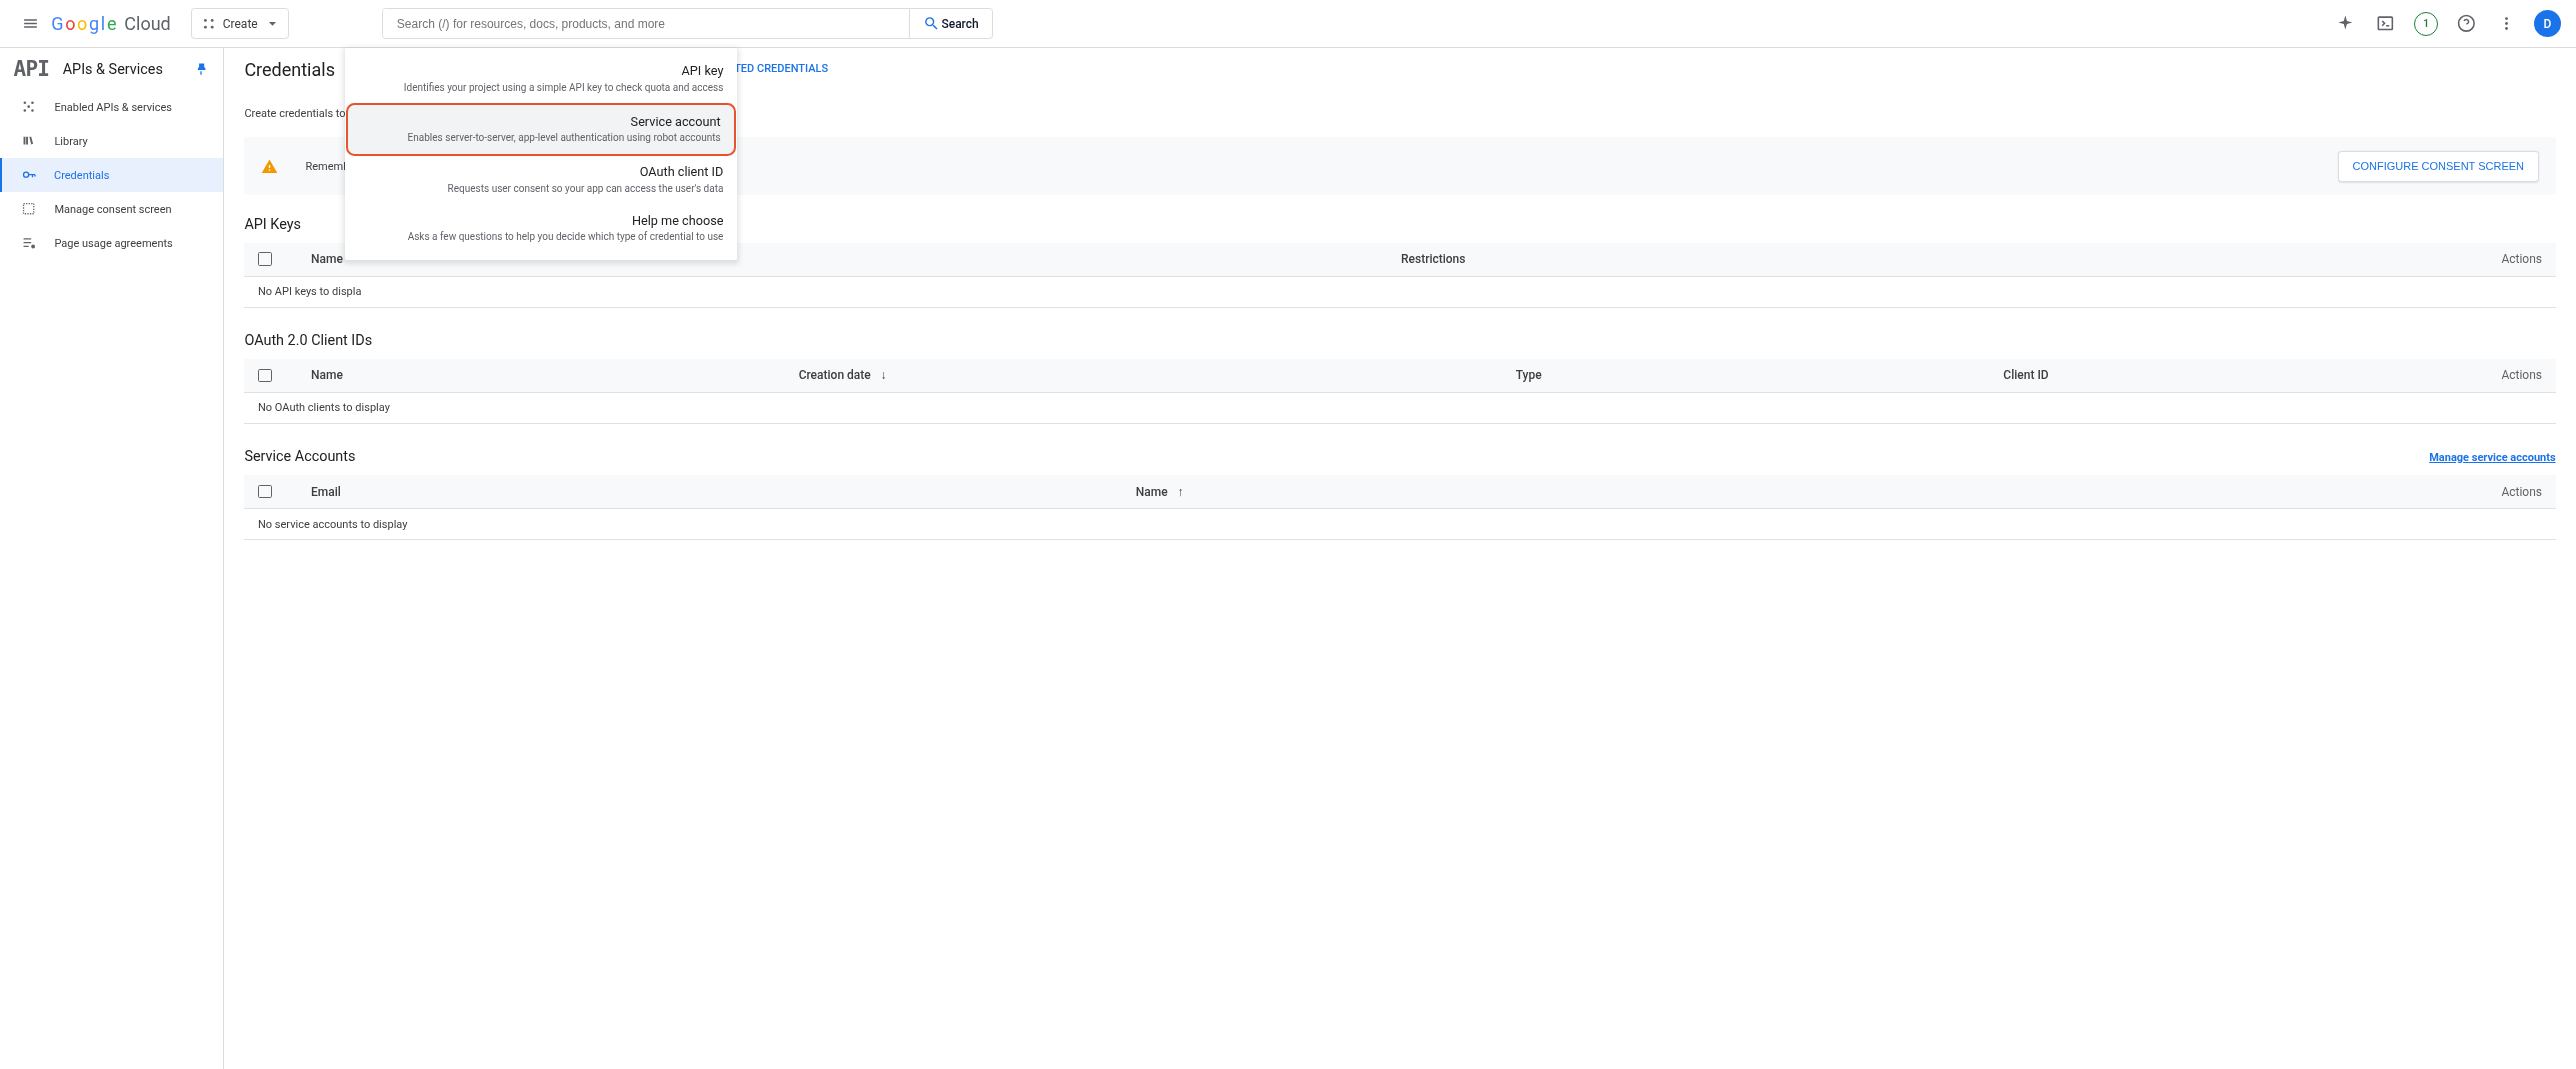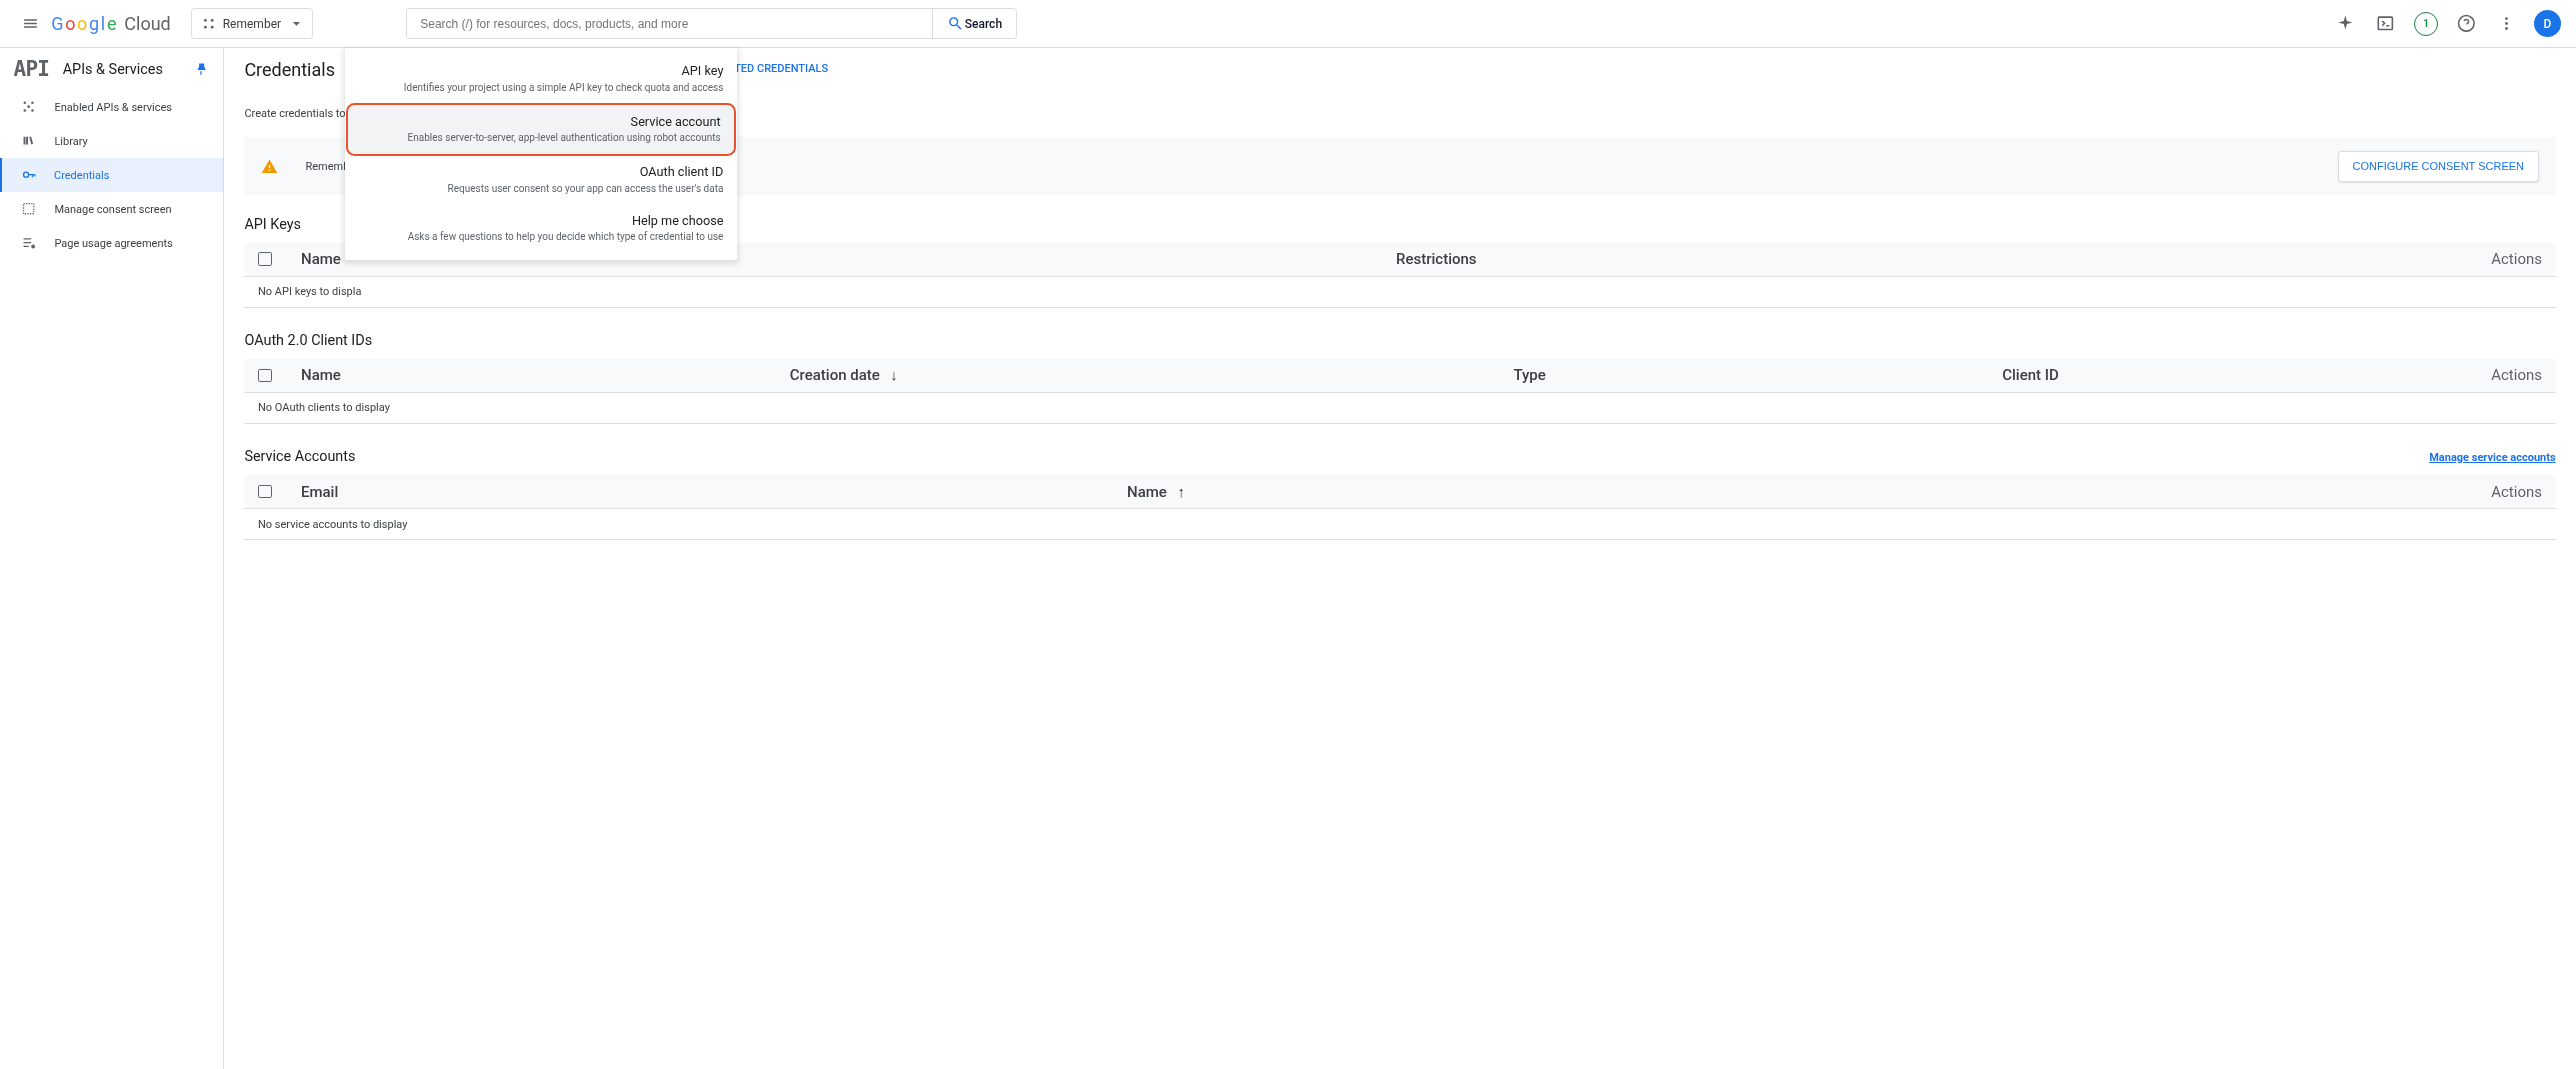--- a/index.html
+++ b/index.html
@@ -45,21 +45,21 @@
 .description { font-size: 11px; color: #3c4043; padding: 17px 0 6.8px; }
 
 .warning-bar { background: #f8f9fa; border-radius: 3.4px; padding: 13.6px 17px; display: flex; align-items: center; gap: 27px; margin: 10.2px 0 20.4px; }
 .warning-triangle { color: #f29900; }
 .warning-text { flex: 1; font-size: 11px; color: #3c4043; }
 .configure-btn { background: #fff; border: 0.8px solid #dadce0; border-radius: 3.4px; padding: 8.5px 13.6px; color: #1a73e8; font-size: 11px; font-weight: 500; cursor: pointer; box-shadow: 0 0.8px 1.7px rgba(0,0,0,0.1); }
 
 .section-title { font-size: 14.4px; color: #202124; margin: 10.2px 0; }
 .section-title.row { display: flex; align-items: baseline; justify-content: space-between; }
 .manage-link { font-size: 11px; color: #1a73e8; text-decoration: underline; font-weight: 700; cursor: pointer; }
-.table-hdr { display: flex; background: #f8f9fa; height: 34px; align-items: center; border-bottom: 0.8px solid #e0e0e0; padding: 0 13.6px; gap: 19px; font-size: 15px; font-weight: 500; color: #3c4043; }
+.table-hdr { display: flex; background: #f8f9fa; height: 34px; align-items: center; border-bottom: 0.8px solid #e0e0e0; padding: 0 13.6px; gap: 29px; font-size: 12px; font-weight: 500; color: #3c4043; }
 .checkbox-col { width: 24px; display: flex; }
 .checkbox { width: 13.6px; height: 13.6px; border: 1.7px solid #5f6368; border-radius: 1.7px; }
 .table-col { flex: 1; }
 .table-actions { width: 51px; text-align: right; color: #5f6368; font-weight: 400; }
 .empty-row { padding: 8.5px 13.6px; font-size: 11px; color: #3c4043; border-bottom: 0.8px solid #e0e0e0; }
 .sort-arrow { margin-left: 6.8px; }
 
 
 .dropdown-menu { position: absolute; top: -42px; left: 121px; width: 392px; background: #fff; border-radius: 1.7px; box-shadow: 0 1.7px 5.1px 1.7px rgba(60,64,67,.15); padding: 6.8px 0; z-index: 10; text-align: right; }
 .menu-option { padding: 8.5px 13.6px; cursor: pointer; }
@@ -88,21 +88,21 @@
       <span class="e">e</span>
       <span class="cloud">&nbsp;Cloud</span>
   </div>
   <div class="project-picker">
     <svg class="dots" width="13.6" height="13.6" viewBox="0 0 24 24" fill="#5f6368">
         <circle cx="6" cy="6" r="2.5"></circle>
         <circle cx="18" cy="6" r="2.5"></circle>
         <circle cx="6" cy="18" r="2.5"></circle>
         <circle cx="18" cy="18" r="2.5"></circle>
       </svg>
-    <span>Remember</span>
+    <span>Create</span>
     <svg width="17" height="17" viewBox="0 0 24 24" fill="#5f6368">
         <path d="M7 10l5 5 5-5z"></path>
       </svg>
   </div>
   <div class="search-container">
     <input class="search-input" type="text" placeholder="Search (/) for resources, docs, products, and more" style="">
     <div class="search-btn">
       <svg width="17" height="17" viewBox="0 0 24 24" fill="#1a73e8">
           <path d="M15.5 14h-.79l-.28-.27A6.471 6.471 0 0016 9.5 6.5 6.5 0 109.5 16c1.61 0 3.09-.59 4.23-1.57l.27.28v.79l5 4.99L20.49 19l-4.99-5zm-6 0C7.01 14 5 11.99 5 9.5S7.01 5 9.5 5 14 7.01 14 9.5 11.99 14 9.5 14z"></path>
         </svg>

